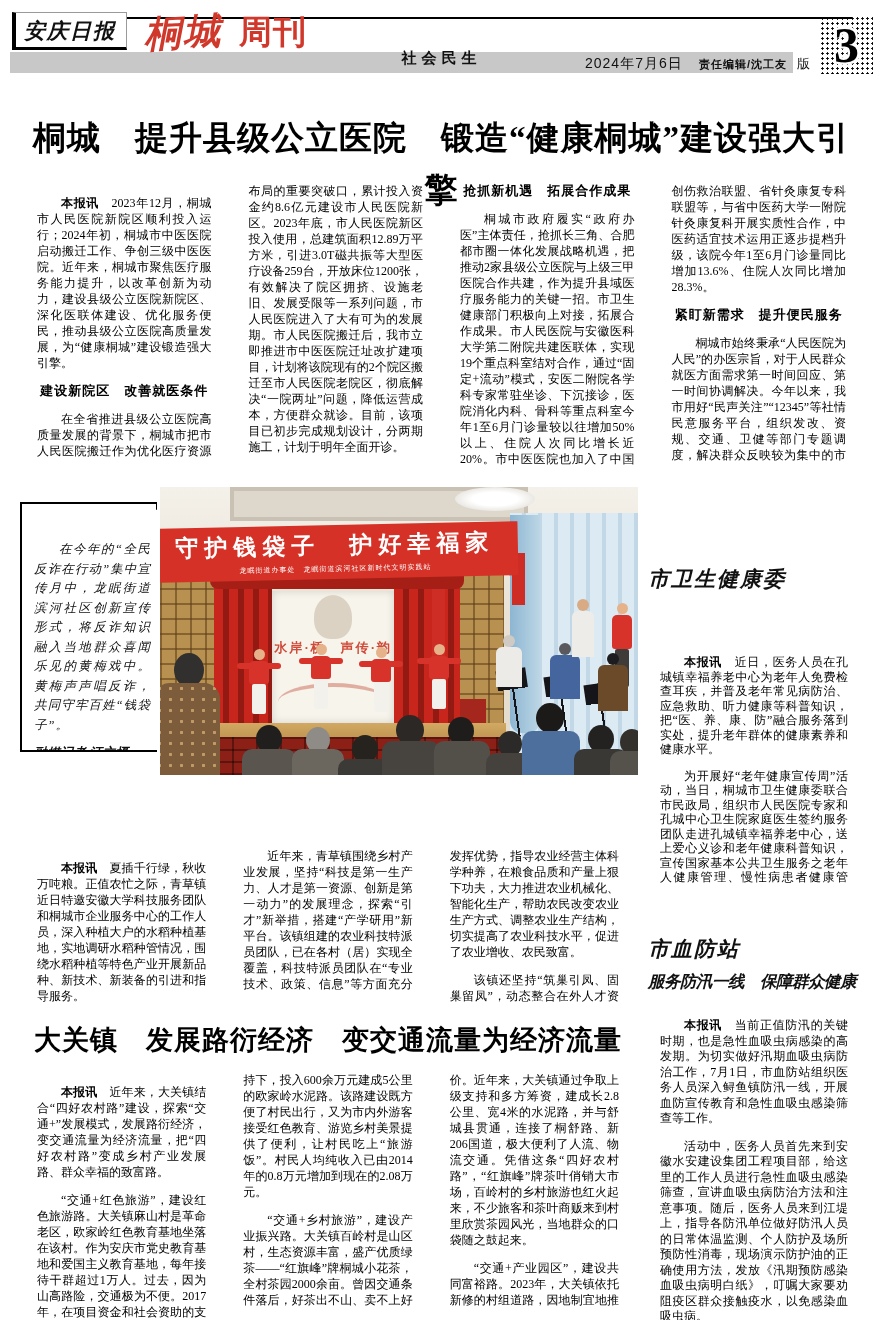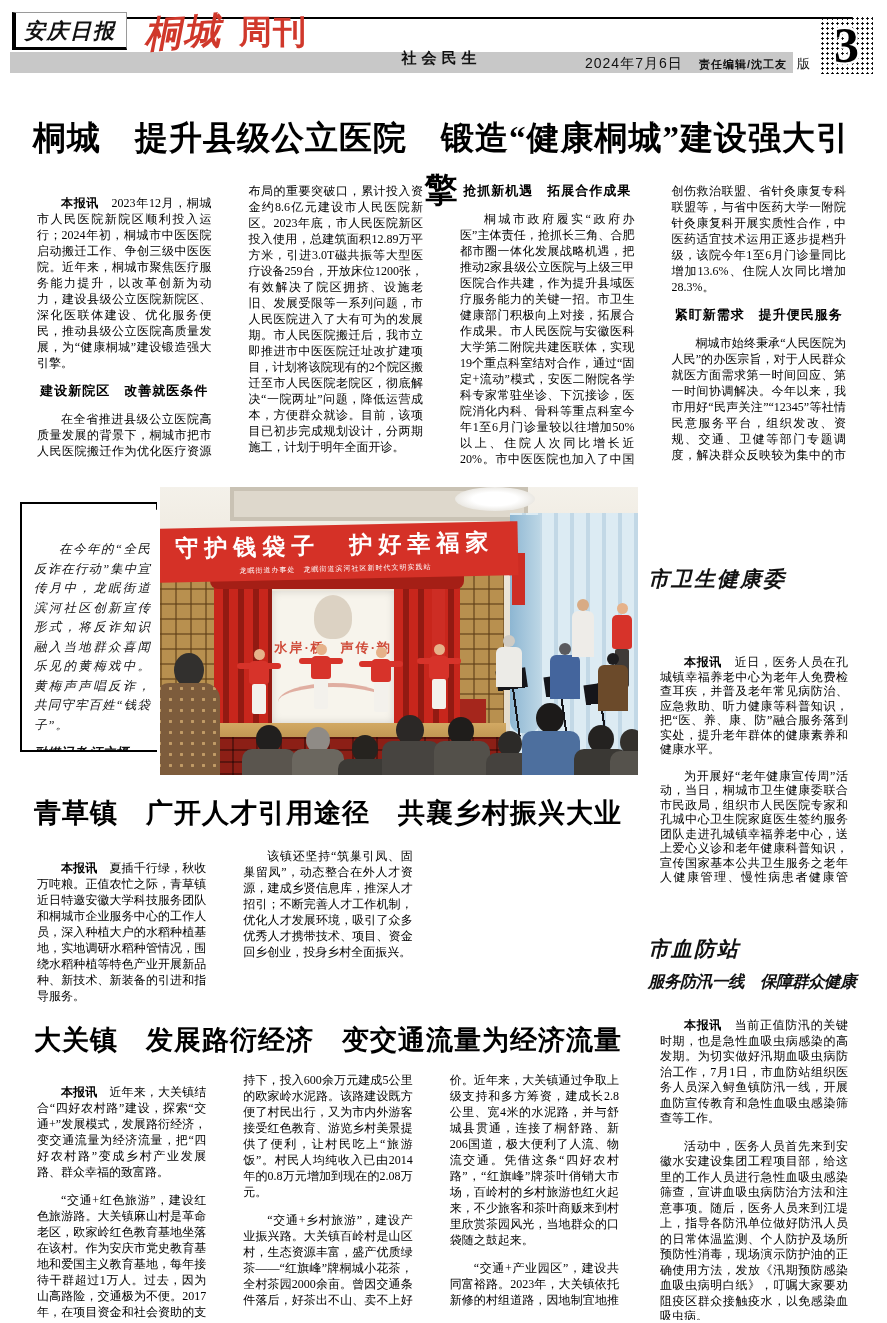--- a/index.html
+++ b/index.html
@@ -271,23 +271,23 @@
     <div class="aud" id="aud7h"></div>
     <div class="shoulder" id="aud7b"></div>
     <div class="aud" id="aud8h"></div>
     <div class="shoulder" id="aud8b"></div>
     <div class="aud" id="aud9h"></div>
     <div class="shoulder" id="aud9b"></div>
     <div class="aud" id="aud10h"></div>
     <div class="shoulder" id="aud10b"></div>
   </div>
 
-  <div class="abs headline" id="a2-title">青草镇　广开人才引用途径　共襄乡村振兴大业</div>
   <div class="abs body" id="a2-body">
     <p><b class="lead">本报讯</b><span>　夏插千行绿，秋收万吨粮。正值农忙之际，青草镇近日特邀安徽大学科技服务团队和桐城市企业服务中心的工作人员，深入种植大户的水稻种植基地，实地调研水稻种管情况，围绕水稻种植等特色产业开展新品种、新技术、新装备的引进和指导服务。</span></p>
+    <p>近年来，青草镇围绕乡村产业发展，坚持“科技是第一生产力、人才是第一资源、创新是第一动力”的发展理念，探索“引才”新举措，搭建“产学研用”新平台。该镇组建的农业科技特派员团队，已在各村（居）实现全覆盖，科技特派员团队在“专业技术、政策、信息”等方面充分发挥优势，指导农业经营主体科学种养，在粮食品质和产量上狠下功夫，大力推进农业机械化、智能化生产，帮助农民改变农业生产方式、调整农业生产结构，切实提高了农业科技水平，促进了农业增收、农民致富。</p>
     <p>该镇还坚持“筑巢引凤、固巢留凤”，动态整合在外人才资源，建成乡贤信息库，推深人才招引；不断完善人才工作机制，优化人才发展环境，吸引了众多优秀人才携带技术、项目、资金回乡创业，投身乡村全面振兴。</p>
 
   </div>
 
   <div class="abs headline" id="a3-title">大关镇　发展路衍经济　变交通流量为经济流量</div>
   <div class="abs body" id="a3-body">
     <p><b class="lead">本报讯</b><span>　近年来，大关镇结合“四好农村路”建设，探索“交通+”发展模式，发展路衍经济，变交通流量为经济流量，把“四好农村路”变成乡村产业发展路、群众幸福的致富路。</span></p>
     <p>“交通+红色旅游”，建设红色旅游路。大关镇麻山村是革命老区，欧家岭红色教育基地坐落在该村。作为安庆市党史教育基地和爱国主义教育基地，每年接待干群超过1万人。过去，因为山高路险，交通极为不便。2017年，在项目资金和社会资助的支持下，投入600余万元建成5公里的欧家岭水泥路。该路建设既方便了村民出行，又为市内外游客接受红色教育、游览乡村美景提供了便利，让村民吃上“旅游饭”。村民人均纯收入已由2014年的0.8万元增加到现在的2.08万元。</p>
     <p>“交通+乡村旅游”，建设产业振兴路。大关镇百岭村是山区村，生态资源丰富，盛产优质绿茶——“红旗峰”牌桐城小花茶，全村茶园2000余亩。曾因交通条件落后，好茶出不山、卖不上好价。近年来，大关镇通过争取上级支持和多方筹资，建成长2.8公里、宽4米的水泥路，并与舒城县贯通，连接了桐舒路、新206国道，极大便利了人流、物流交通。凭借这条“四好农村路”，“红旗峰”牌茶叶俏销大市场，百岭村的乡村旅游也红火起来，不少旅客和茶叶商贩来到村里欣赏茶园风光，当地群众的口袋随之鼓起来。</p>
     <p>“交通+产业园区”，建设共同富裕路。2023年，大关镇依托新修的村组道路，因地制宜地推进蛋鸭养殖示范区项目建设，项目建成投入使用后，直接带动台庄村集体经济增收近20万元。此外，该镇还争取到桐城市畜禽羽绒产业园项目落户，共投资3亿余元，建设集农产品精深加工区、冷链物流区、配套服务区、产业带动区（绿色养殖区）为一体的产业园，健全蛋鸭养殖全产业链，拓宽农民增收的渠道。</p>

